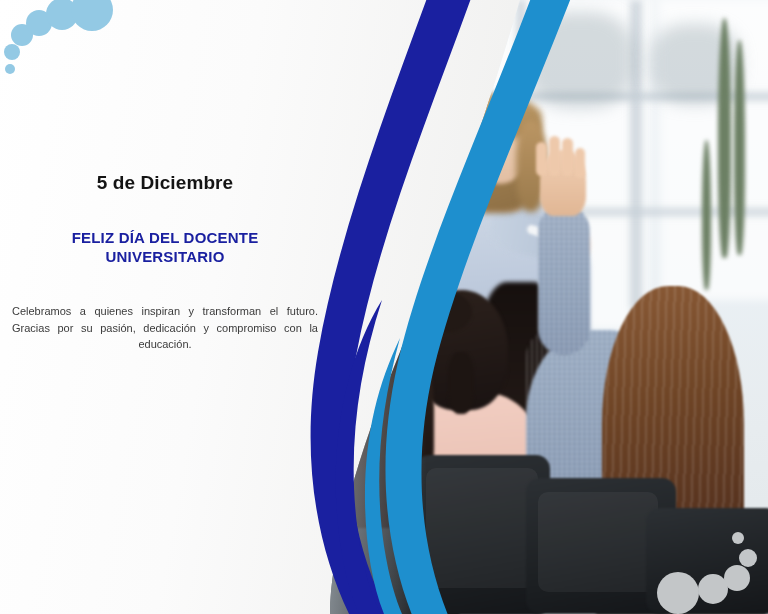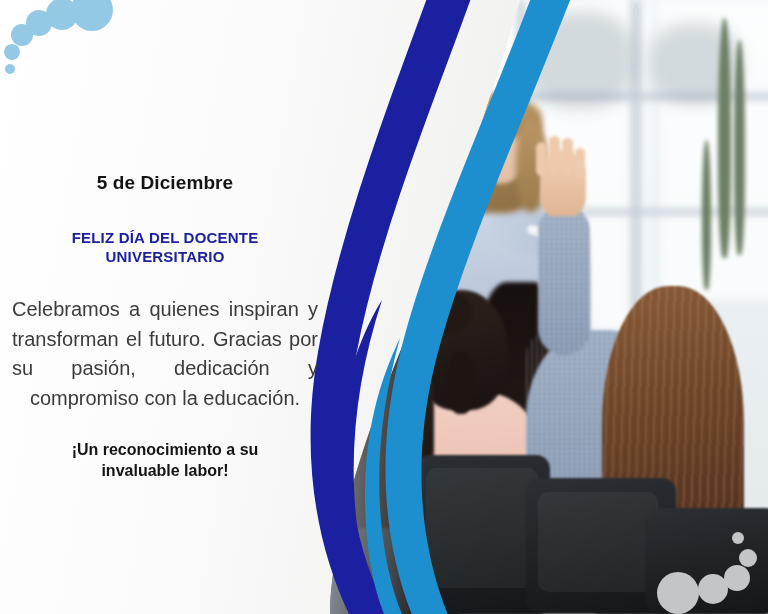--- a/index.html
+++ b/index.html
@@ -196,22 +196,22 @@
     margin-top:160px; text-align:center;
     font-size:19px; font-weight:700; color:#141414; letter-spacing:.1px;
   }
   .headline{
     margin-top:34px; text-align:center;
     font-size:15px; font-weight:700; color:#1A20A0;
     line-height:1.28; letter-spacing:.2px; white-space:pre-line;
     padding:0 6px;
   }
   .body-copy{
-    margin-top:29px;
-    font-size:20px; line-height:1.47; color:#3b3b3b;
+    margin-top:37px;
+    font-size:11px; line-height:1.47; color:#3b3b3b;
     text-align:justify; text-align-last:center;
     padding:0 12px;
   }
   .closing{
     margin-top:26px; text-align:center;
     font-size:16px; font-weight:700; color:#141414;
     line-height:1.34; white-space:pre-line;
   }
 
   
@@ -319,17 +319,15 @@
     <span class="dot dot-br" style="left:724px; top:565px; width:26px; height:26px;"></span>
     <span class="dot dot-br" style="left:698px; top:574px; width:30px; height:30px;"></span>
     <span class="dot dot-br" style="left:657px; top:572px; width:42px; height:42px;"></span>
   </div>
 
   <div class="text-panel">
     <div class="date-line">5 de Diciembre</div>
     <div class="headline">FELIZ DÍA  DEL DOCENTE
 UNIVERSITARIO</div>
     <div class="body-copy">Celebramos a quienes inspiran y transforman el futuro. Gracias por su pasión, dedicación y compromiso con la educación.</div>
-    <div class="closing">¡Un reconocimiento a su
-invaluable labor!</div>
   </div>
 
 </div>
 
 </body></html>

